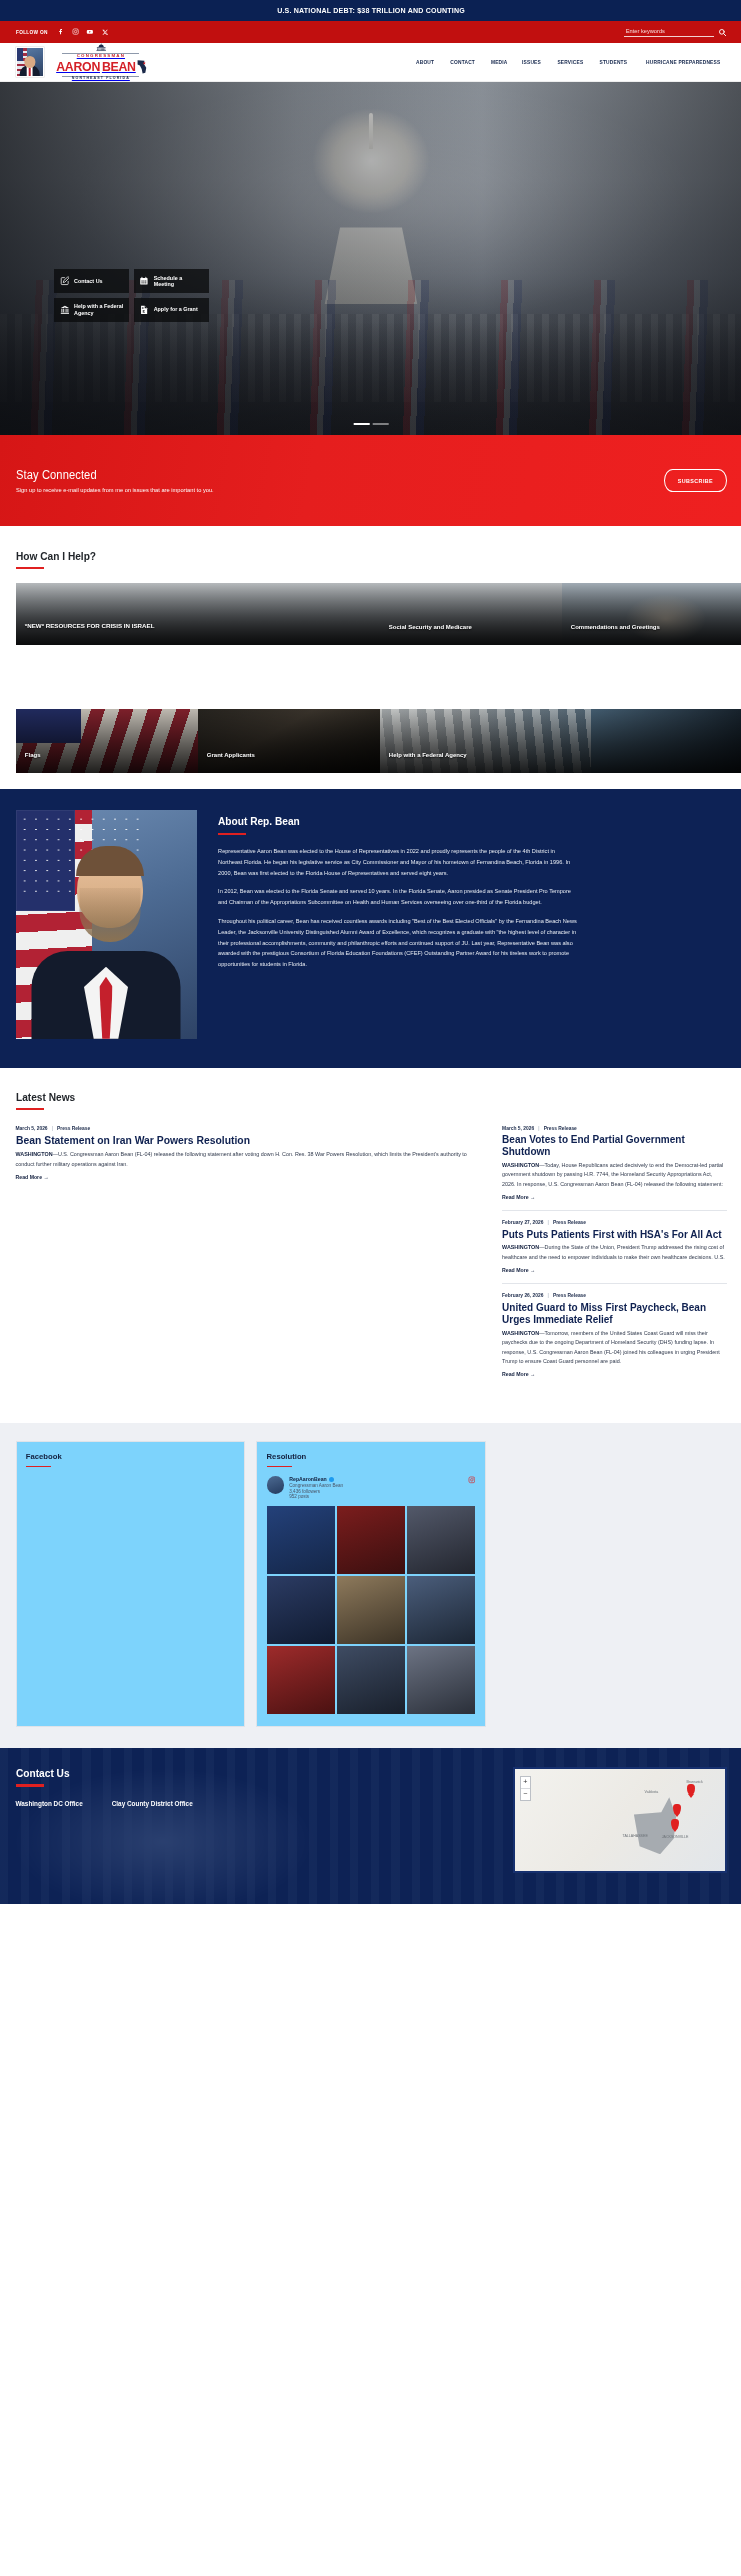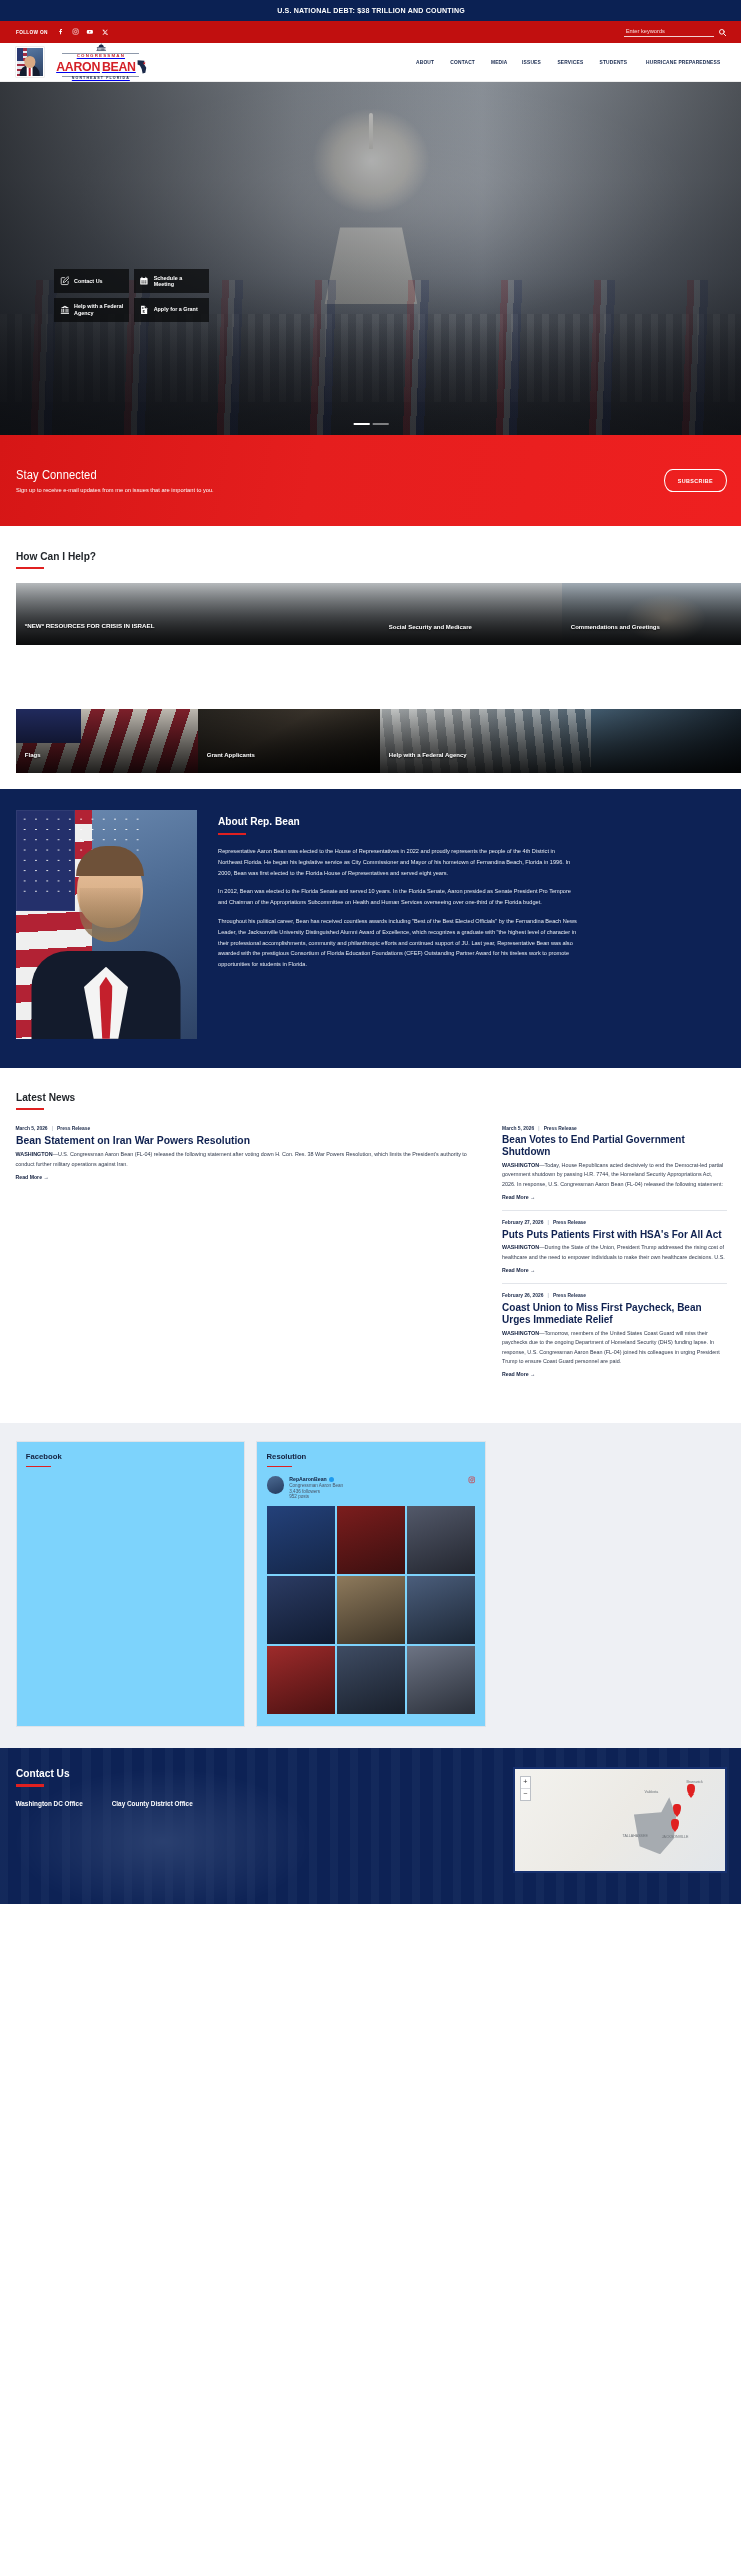--- a/index.html
+++ b/index.html
@@ -811,21 +811,21 @@
         </p>
         <a class="readmore" href="#">Read More →</a>
       </article>
 
       <article class="side-item">
         <div class="meta">
           <span>February 26, 2026</span>
           <span class="sep">|</span>
           <span>Press Release</span>
         </div>
-        <h4>Coast Union to Miss First Paycheck, Bean Urges Immediate Relief</h4>
+        <h4>United Guard to Miss First Paycheck, Bean Urges Immediate Relief</h4>
         <p>
           <b>WASHINGTON</b><span>—Tomorrow, members of the United States Coast Guard will miss their paychecks due to the ongoing Department of Homeland Security (DHS) funding lapse. In response, U.S. Congressman Aaron Bean (FL-04) joined his colleagues in urging President Trump to ensure Coast Guard personnel are paid.</span>
         </p>
         <a class="readmore" href="#">Read More →</a>
       </article>
     </div>
   </div>
 </section>
 
 <section class="social">

